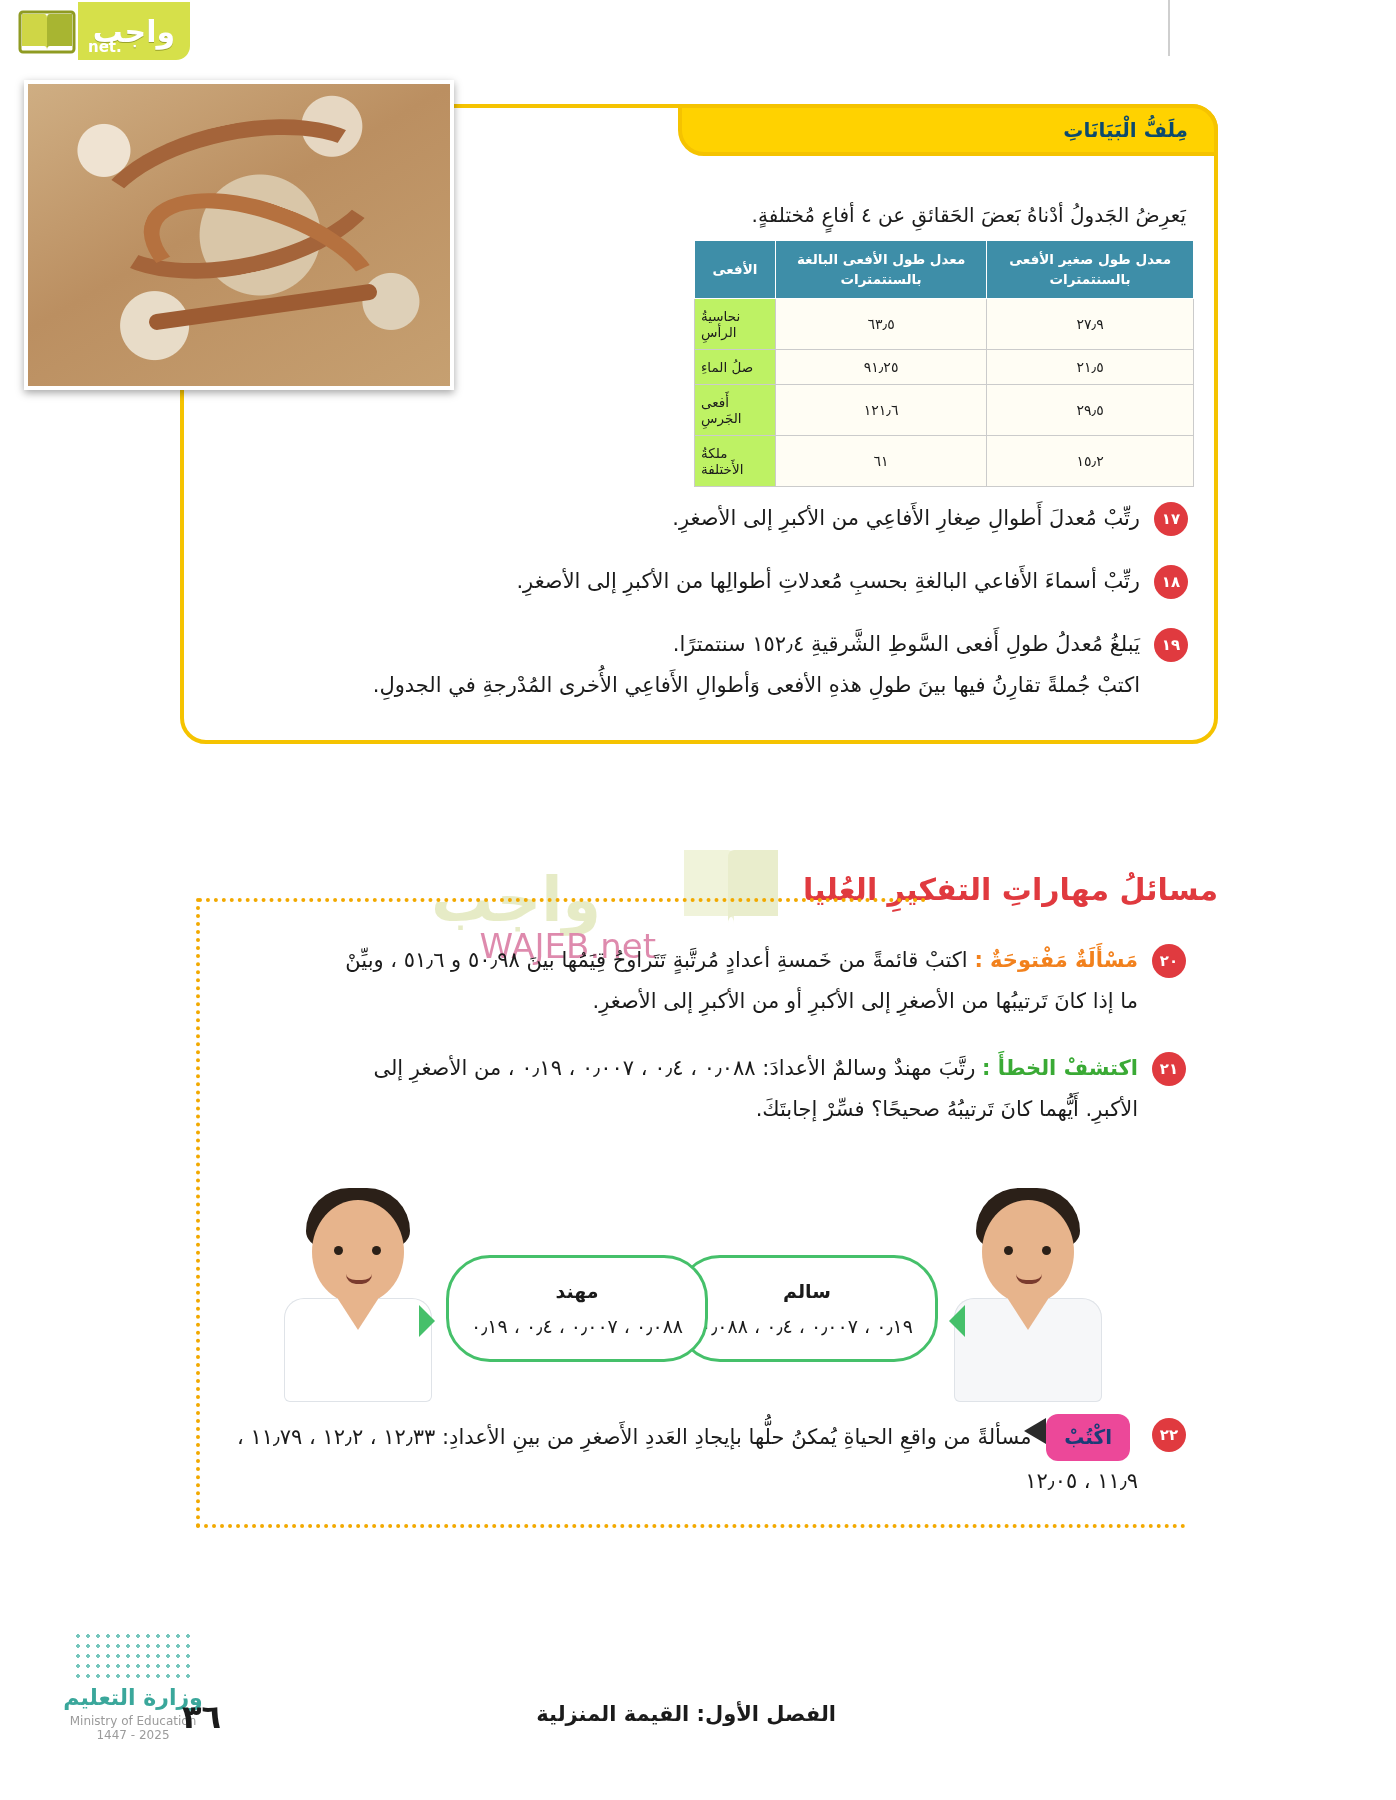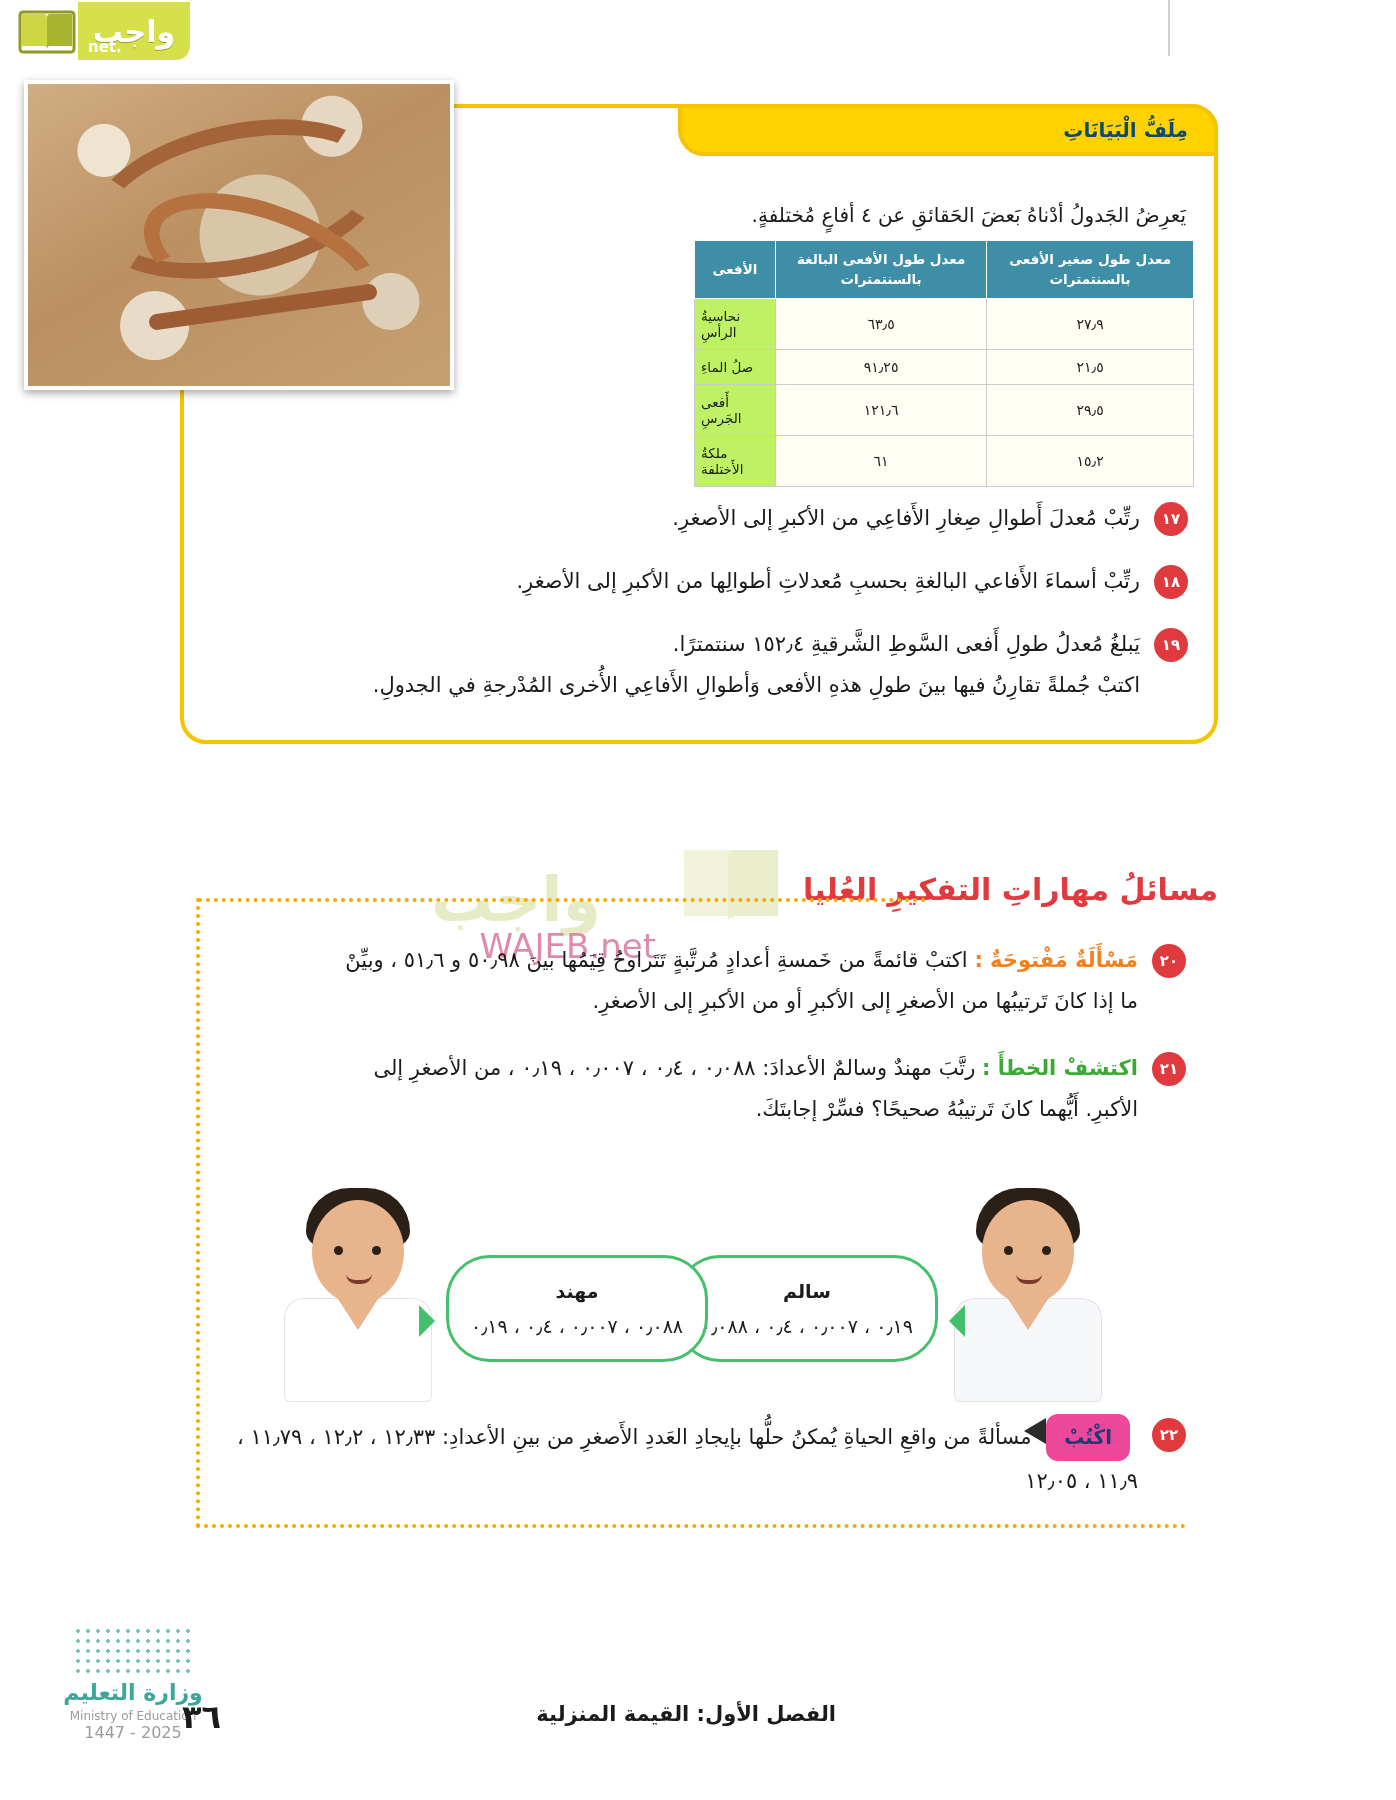--- a/index.html
+++ b/index.html
@@ -269,21 +269,21 @@
     width:190px; text-align:center;
   }
   .moe .dots {
     width:120px; height:48px; margin:0 auto 6px auto;
     background-image:radial-gradient(#5bbcb0 1.6px, transparent 1.8px);
     background-size:10px 10px;
     opacity:.85;
   }
   .moe .ar { font-size:22px; color:#3aa79b; font-weight:bold; }
   .moe .en { font-size:12px; color:#9b9b9b; margin-top:4px; }
-  .moe .yr { font-size:16px; color:#9b9b9b; }
+  .moe .yr { font-size:12px; color:#9b9b9b; }
   .footer-center {
     position:absolute; bottom:74px; right:560px;
     font-size:21px; font-weight:bold; color:#1b1b1b;
   }
   .page-num {
     position:absolute; bottom:64px; left:182px;
     font-size:32px; font-weight:bold;text-align:right;
   }
 </style>
 </head>

